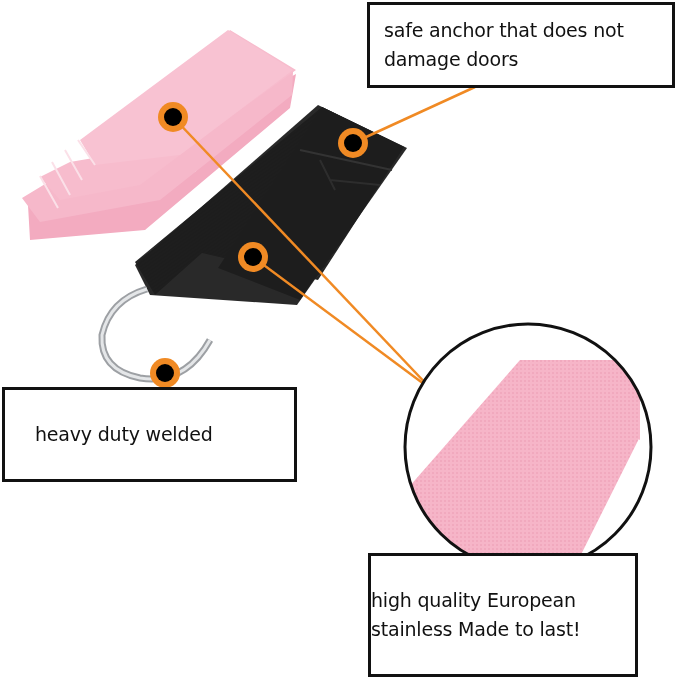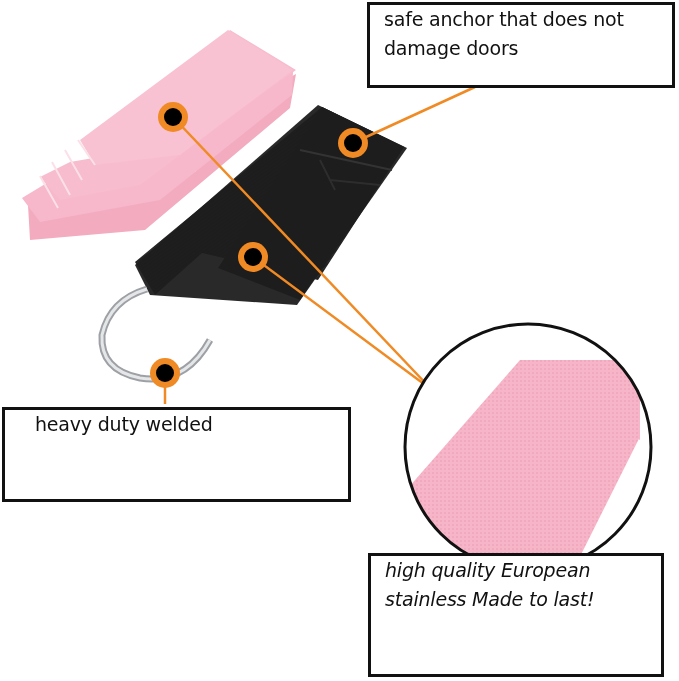--- a/index.html
+++ b/index.html
@@ -1,26 +1,26 @@
 <!DOCTYPE html>
 <html><head>
 <meta charset="utf-8">
 <style>
   html, body { margin: 0; padding: 0; background: #ffffff; }
   body { width: 679px; height: 681px; position: relative; overflow: hidden; font-family: "DejaVu Sans", sans-serif; }
   .canvas { position: absolute; left: 0; top: 0; width: 679px; height: 681px; }
   .callout {
     position: absolute; background: #ffffff; border: 3px solid #111111;
     box-sizing: border-box; color: #111111; font-size: 19px; line-height: 29px;
-    padding: 0 0 0 14px; display: flex; flex-direction: column; 
+    padding: 0 0 0 14px; display: flex; flex-direction: column; justify-content: center;
   }
   .callout span { display: block; white-space: nowrap; letter-spacing: -0.2px; }
   #callout-anchor { left: 367px; top: 2px; width: 308px; height: 86px; }
-  #callout-dring { left: 2px; top: 407px; width: 349px; height: 95px; padding-left: 30px; }
-  #callout-material { left: 368px; top: 553px; width: 296px; height: 124px; padding-left: 14px; font-style: italic; }
+  #callout-dring { left: 2px; top: 387px; width: 295px; height: 95px; padding-left: 30px; }
+  #callout-material { left: 368px; top: 553px; width: 270px; height: 124px; padding-left: 0; }
 </style>
 </head>
 <body>
 
 <svg class="canvas" viewBox="0 0 679 681" width="679" height="681">
   <defs>
     <pattern id="weave" width="4" height="4" patternUnits="userSpaceOnUse">
       <rect width="4" height="4" fill="#f6b5c8"></rect>
       <rect width="2" height="2" fill="#f1a9be"></rect>
     </pattern>

